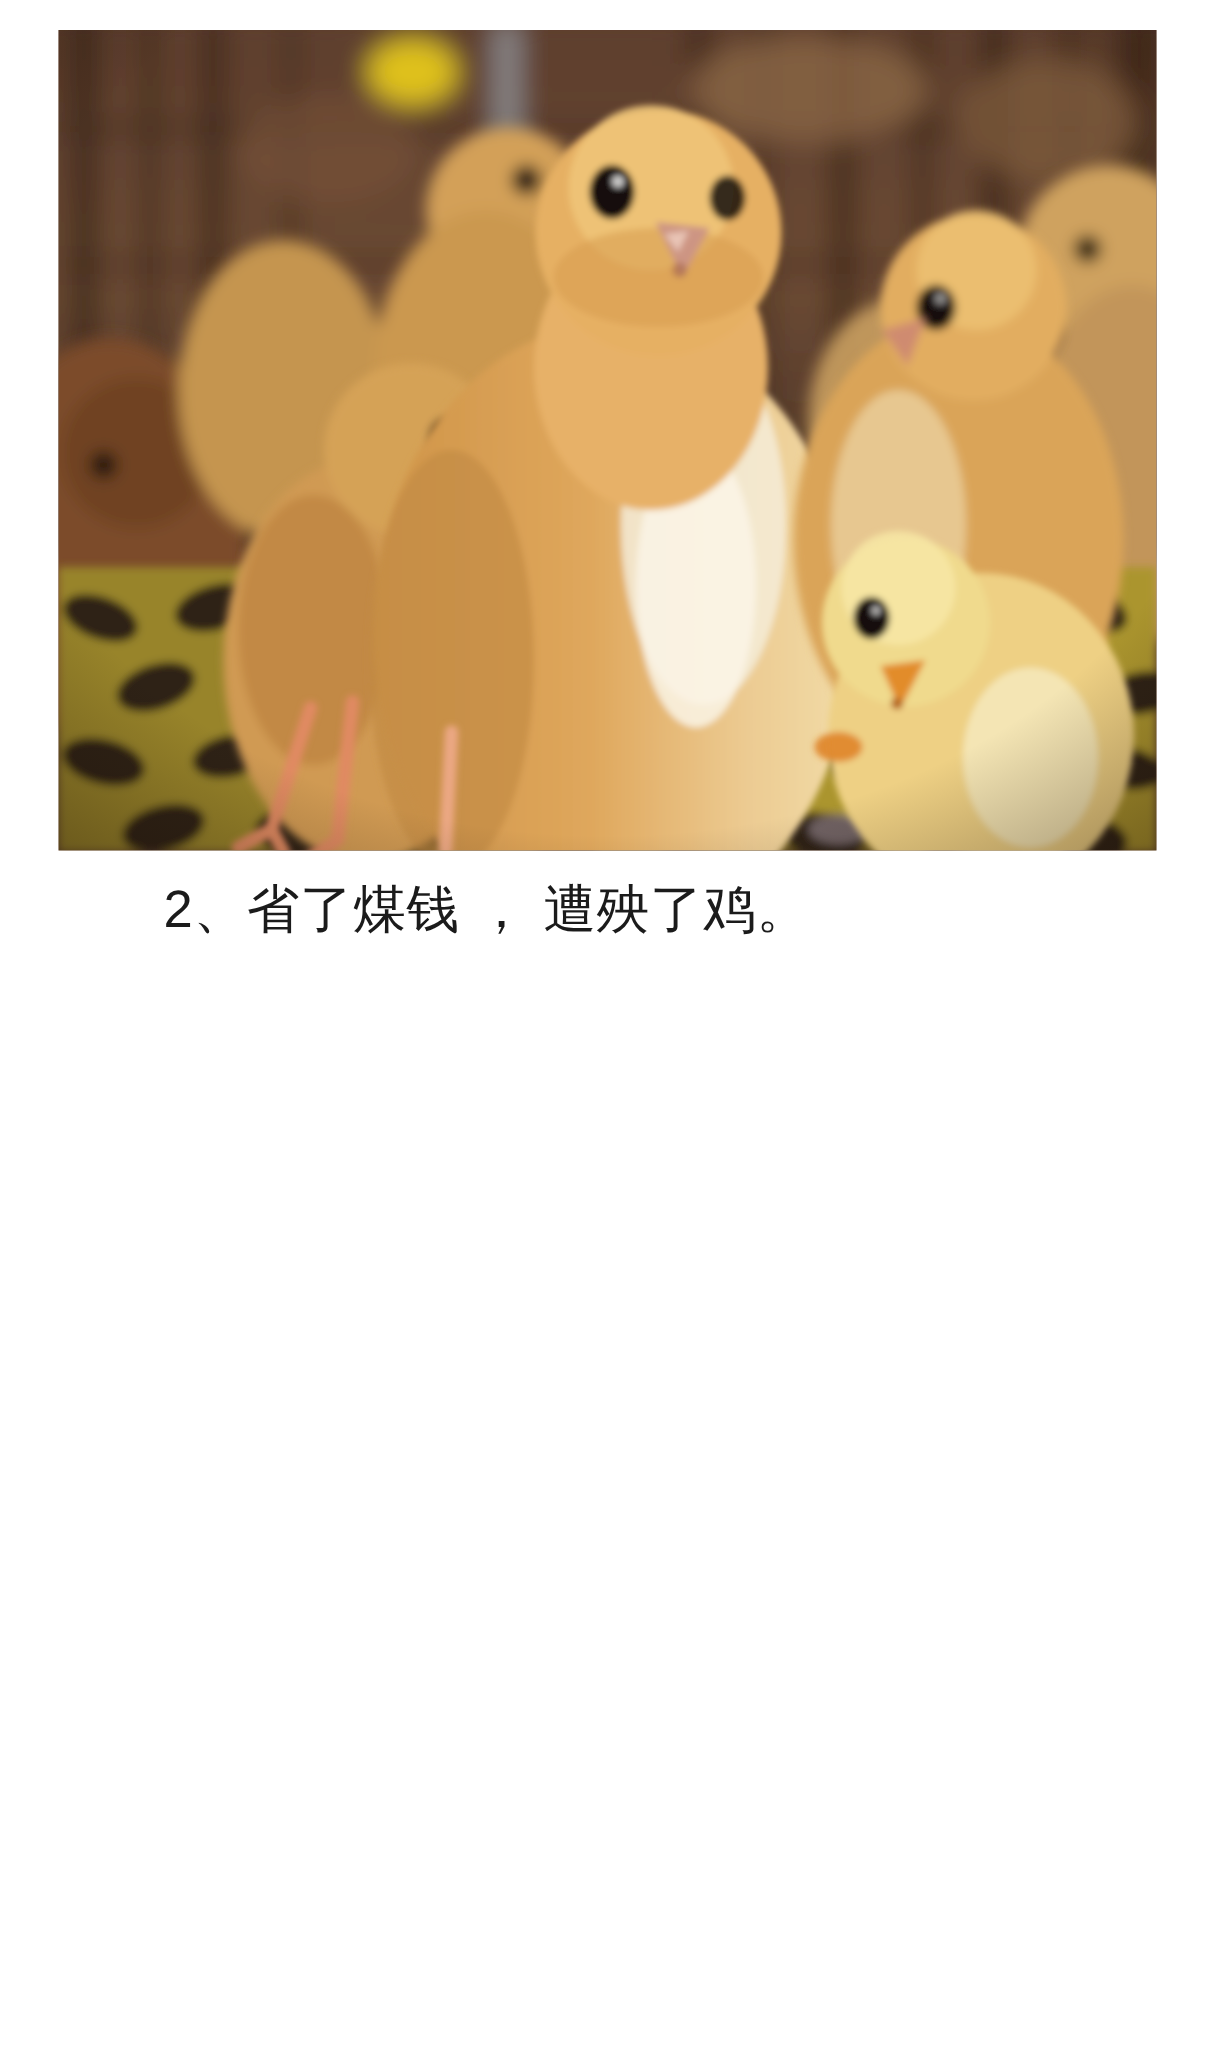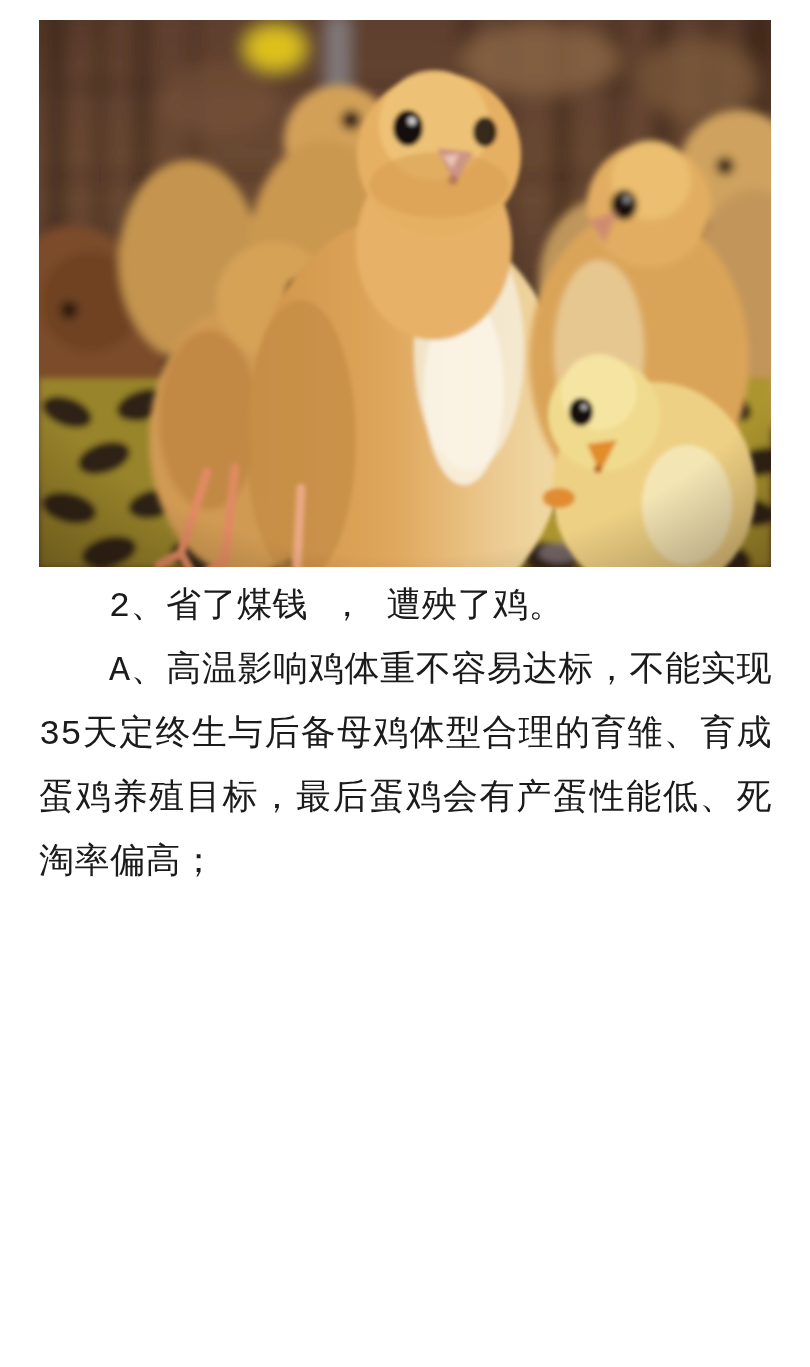--- a/index.html
+++ b/index.html
@@ -1,21 +1,21 @@
 <!DOCTYPE html>
 <html lang="zh" style="--page-bg: #ffffff; --text-color: #1b1b1b; --barn-dark: #3a2416; --barn-mid: #5c3e2c; --feeder-yellow: #dfc11f; --chick-gold: #d59a55; --chick-light: #ecc98c; --chick-pale: #eed084; --chick-white: #f5ecd8; --eye-black: #14100a; --beak-pink: #cd9583; --beak-orange: #e28c2a; --leg-pink: #e08a62; --floor-yellow: #ab952e; --floor-hole: #2f2118; --floor-glint: #e5e2e8; --dropping-gray: #9a8d99;"><head>
 <meta charset="utf-8">
 <style>
   html,body{margin:0;padding:0;background:#ffffff;}
   .page{
     position:relative;
     width:810px;height:1070px;
     background:var(--page-bg,#ffffff);
     overflow:hidden;
-    font-family:Liberation Mono, monospace;
+    font-family:Liberation Sans, sans-serif;
   }
   figure.photo{
     position:absolute;left:39px;top:20px;
     width:732px;height:547px;margin:0;padding:0;
     overflow:hidden;background:#5c3e2c;
   }
   figure.photo svg{display:block;width:100%;height:100%;}
   .article{
     position:absolute;left:39px;top:575px;width:733px;
     color:var(--text-color,#1b1b1b);
@@ -208,16 +208,15 @@
         <path d="M186,540 L168,552"></path>
         <path d="M262,468 L258,548" stroke="#eba783"></path>
       </g>
 
       <rect x="0" y="0" width="732" height="547" fill="url(#vig)"></rect>
     </svg>
   </figure>
 
   <div class="article">
     <p>2、省了煤钱 ， 遭殃了鸡。</p>
-    <p>A、高温影响鸡体重不容易达标，不能实现35天定终生与后备母鸡体型合理的育雏、育成蛋鸡养殖目标，最后蛋鸡会有产蛋性能低、死淘率偏高；</p>
   </div>
 
 </div>
 
 </body></html>

